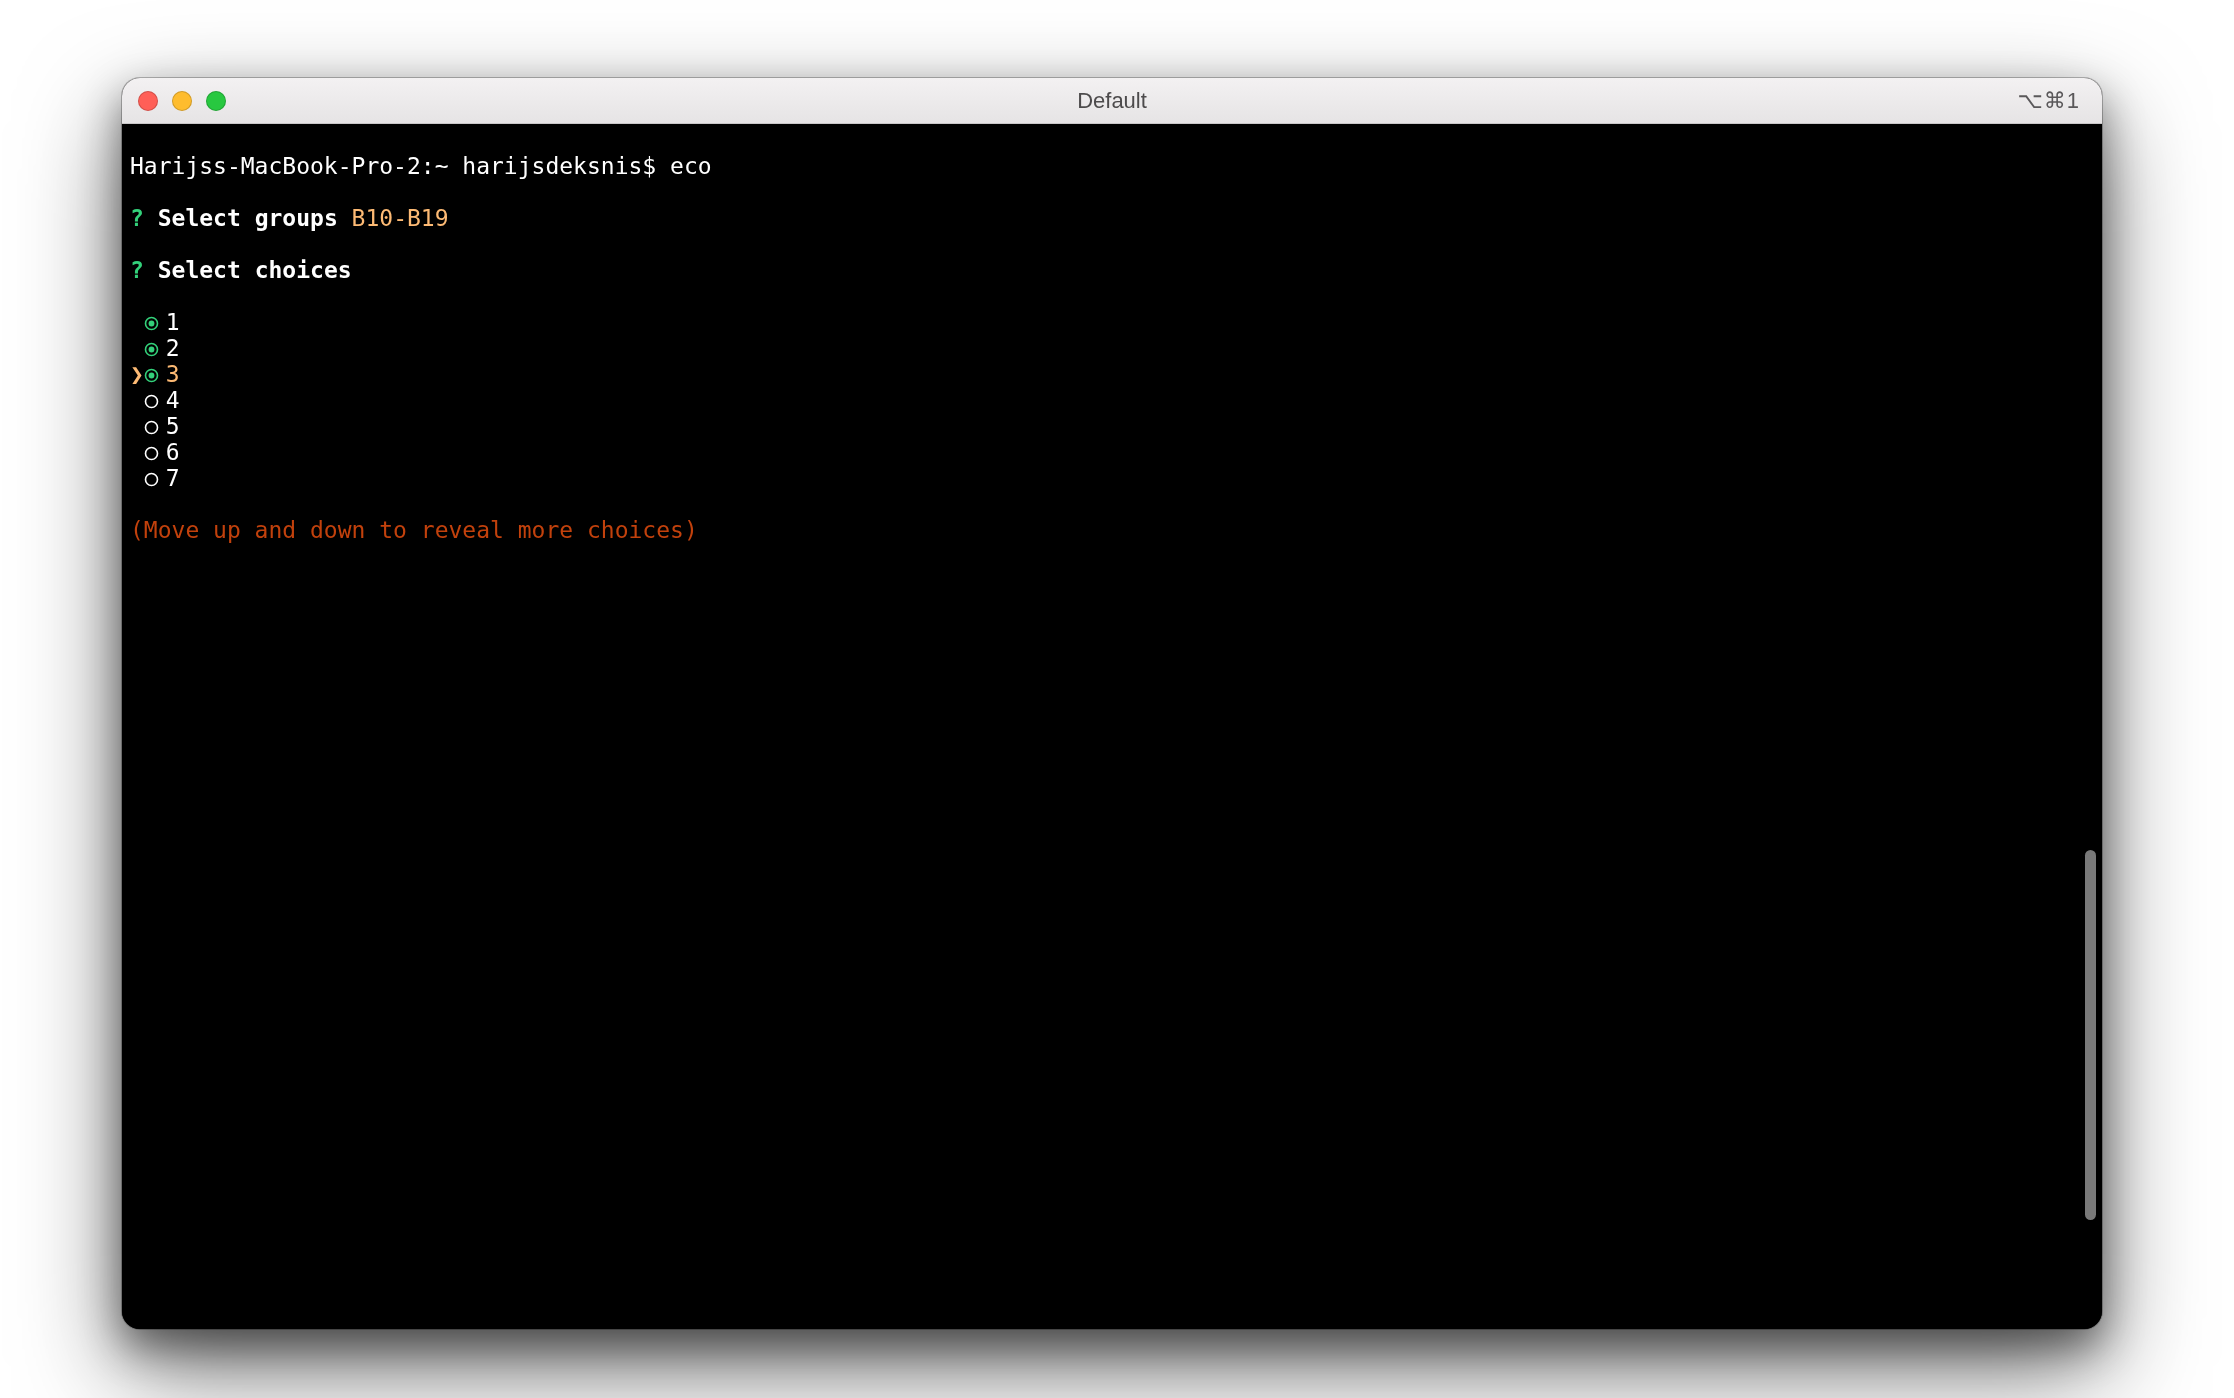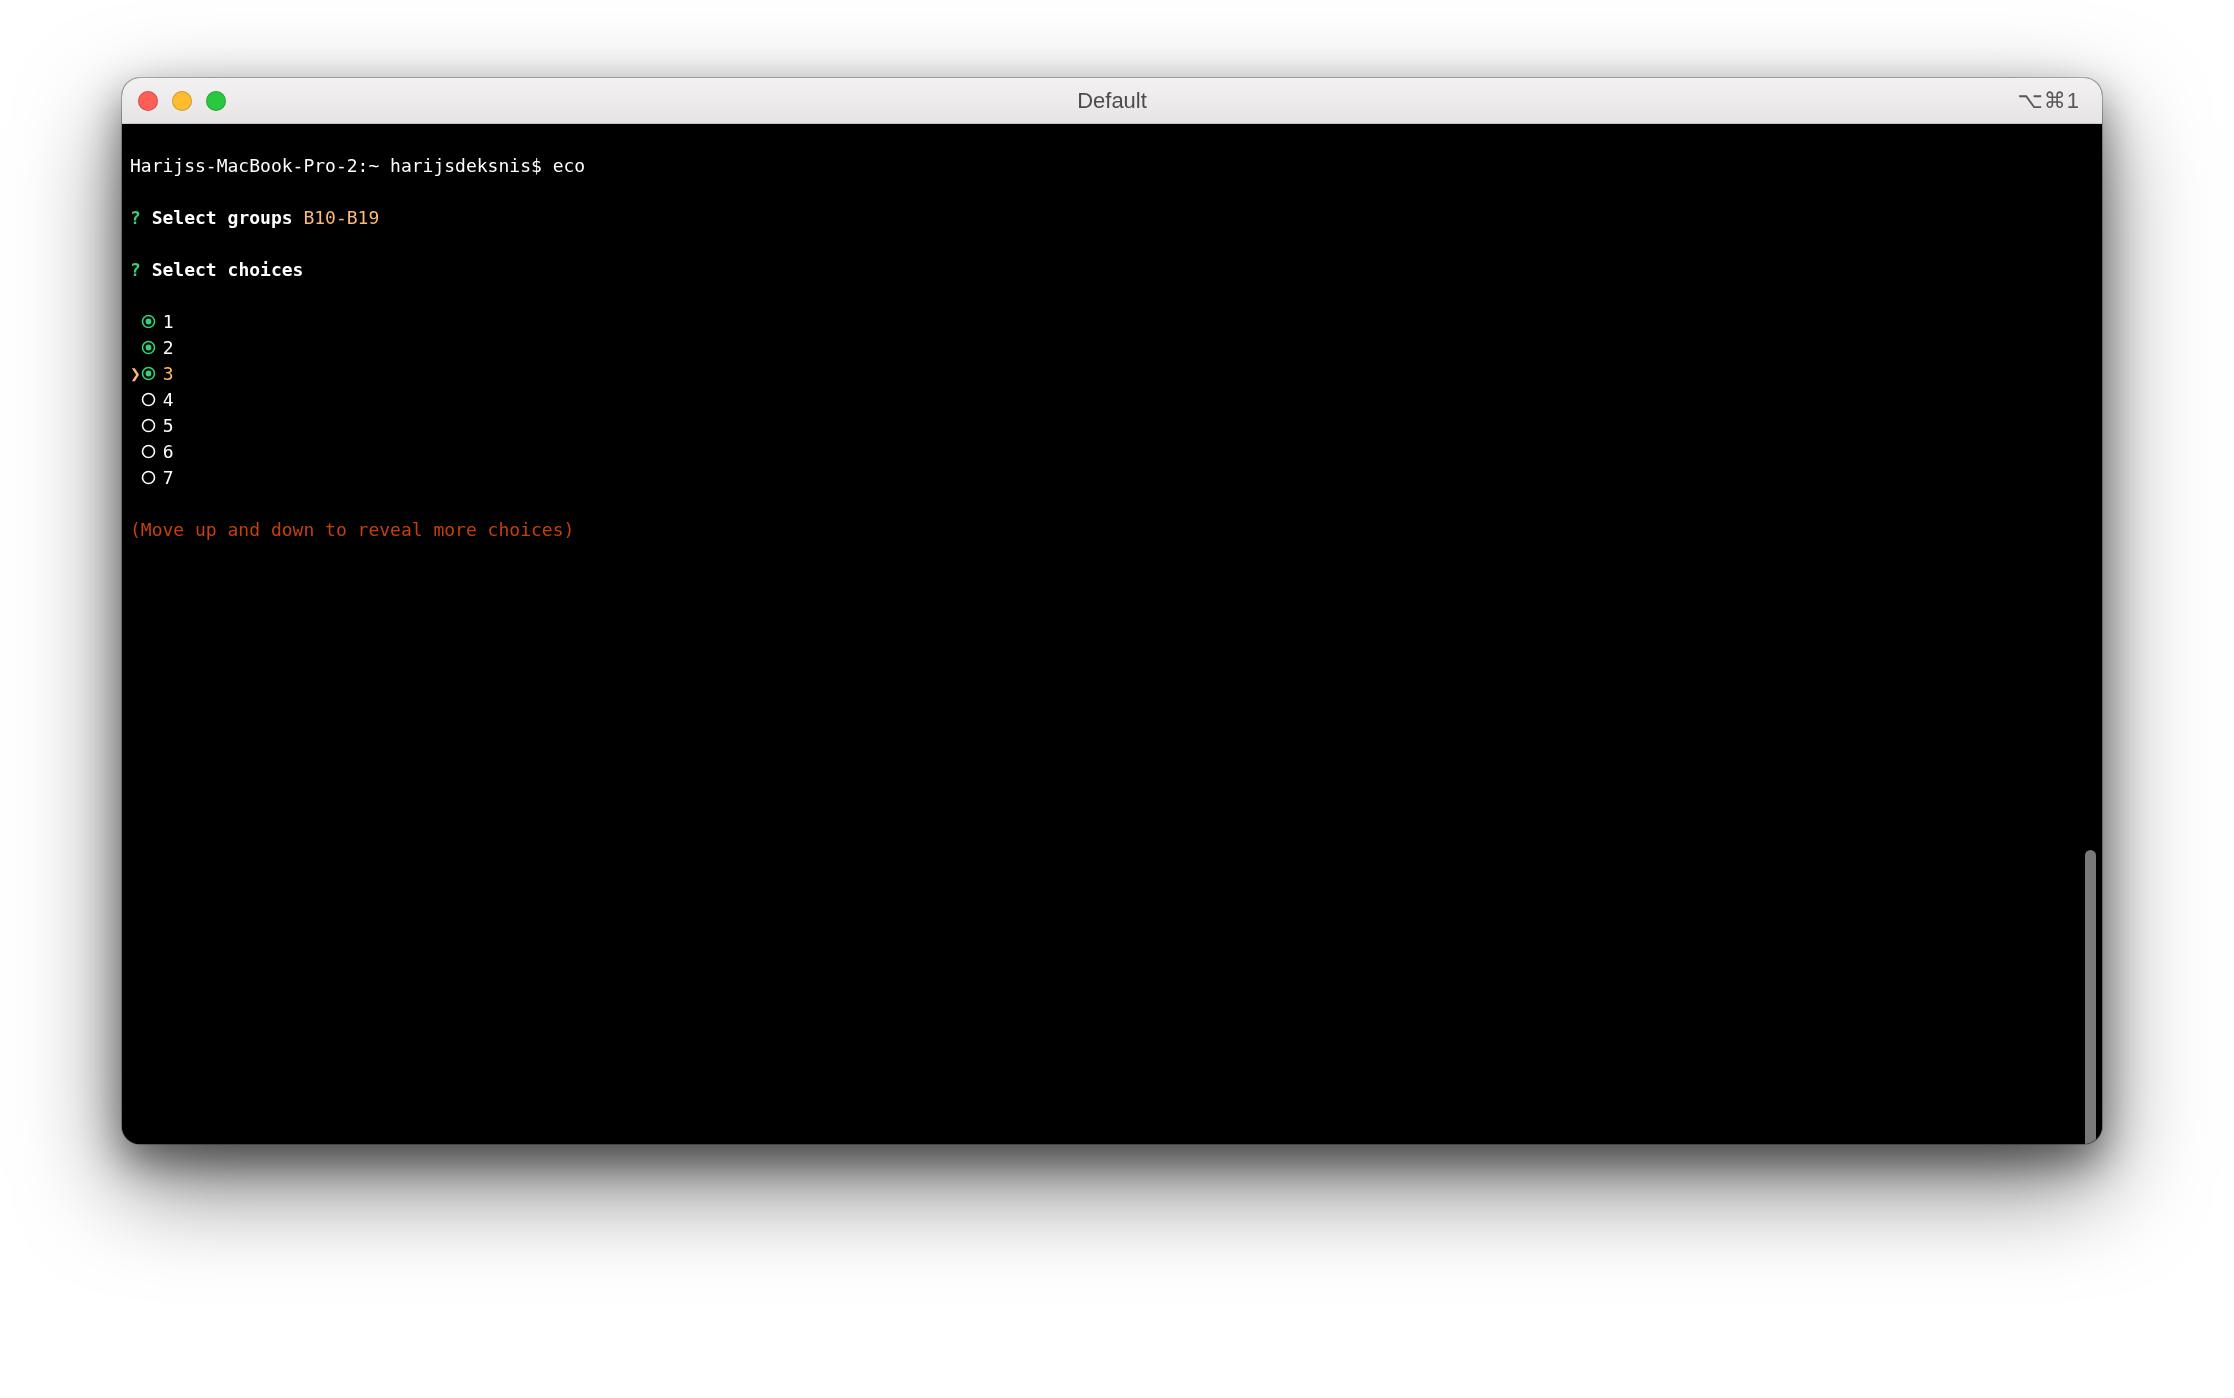--- a/index.html
+++ b/index.html
@@ -9,21 +9,21 @@
     background: transparent;
     font-family: ui-monospace, "SF Mono", Menlo, Monaco, Consolas, monospace;
   }
   .stage {
     width: 2234px; height: 1398px;
     position: relative;
   }
   .window {
     position: absolute;
     left: 122px; top: 78px;
-    width: 1980px; height: 1066px;
+    width: 1980px; height: 1251px;
     border-radius: 18px;
     overflow: hidden;
     background: #000;
     box-shadow:
       0 40px 100px rgba(0,0,0,0.55),
       0 18px 40px rgba(0,0,0,0.45),
       0 0 0 1px rgba(0,0,0,0.25);
   }
   .titlebar {
     height: 46px;
@@ -70,21 +70,21 @@
   }
   .term-scroll {
     position: absolute;
     top: 46px; bottom: 0; left: 0; right: 0;
     background: #000;
     overflow: hidden;
   }
   .term-inner {
     padding: 3px 8px 8px 8px;
     color: #fff;
-    font-size: 18px;
+    font-size: 23px;
     line-height: 26px;
     white-space: pre;
     font-family: ui-monospace, "SF Mono", Menlo, Monaco, Consolas, monospace;
   }
   .term-line { display: block; }
   .c-green  { color: #33d17a; }
   .c-cyan   { color: #fdba74; }
   .c-white  { color: #ffffff; }
   .c-dim    { color: #c2410c; }
   .bold { font-weight: 700; }

